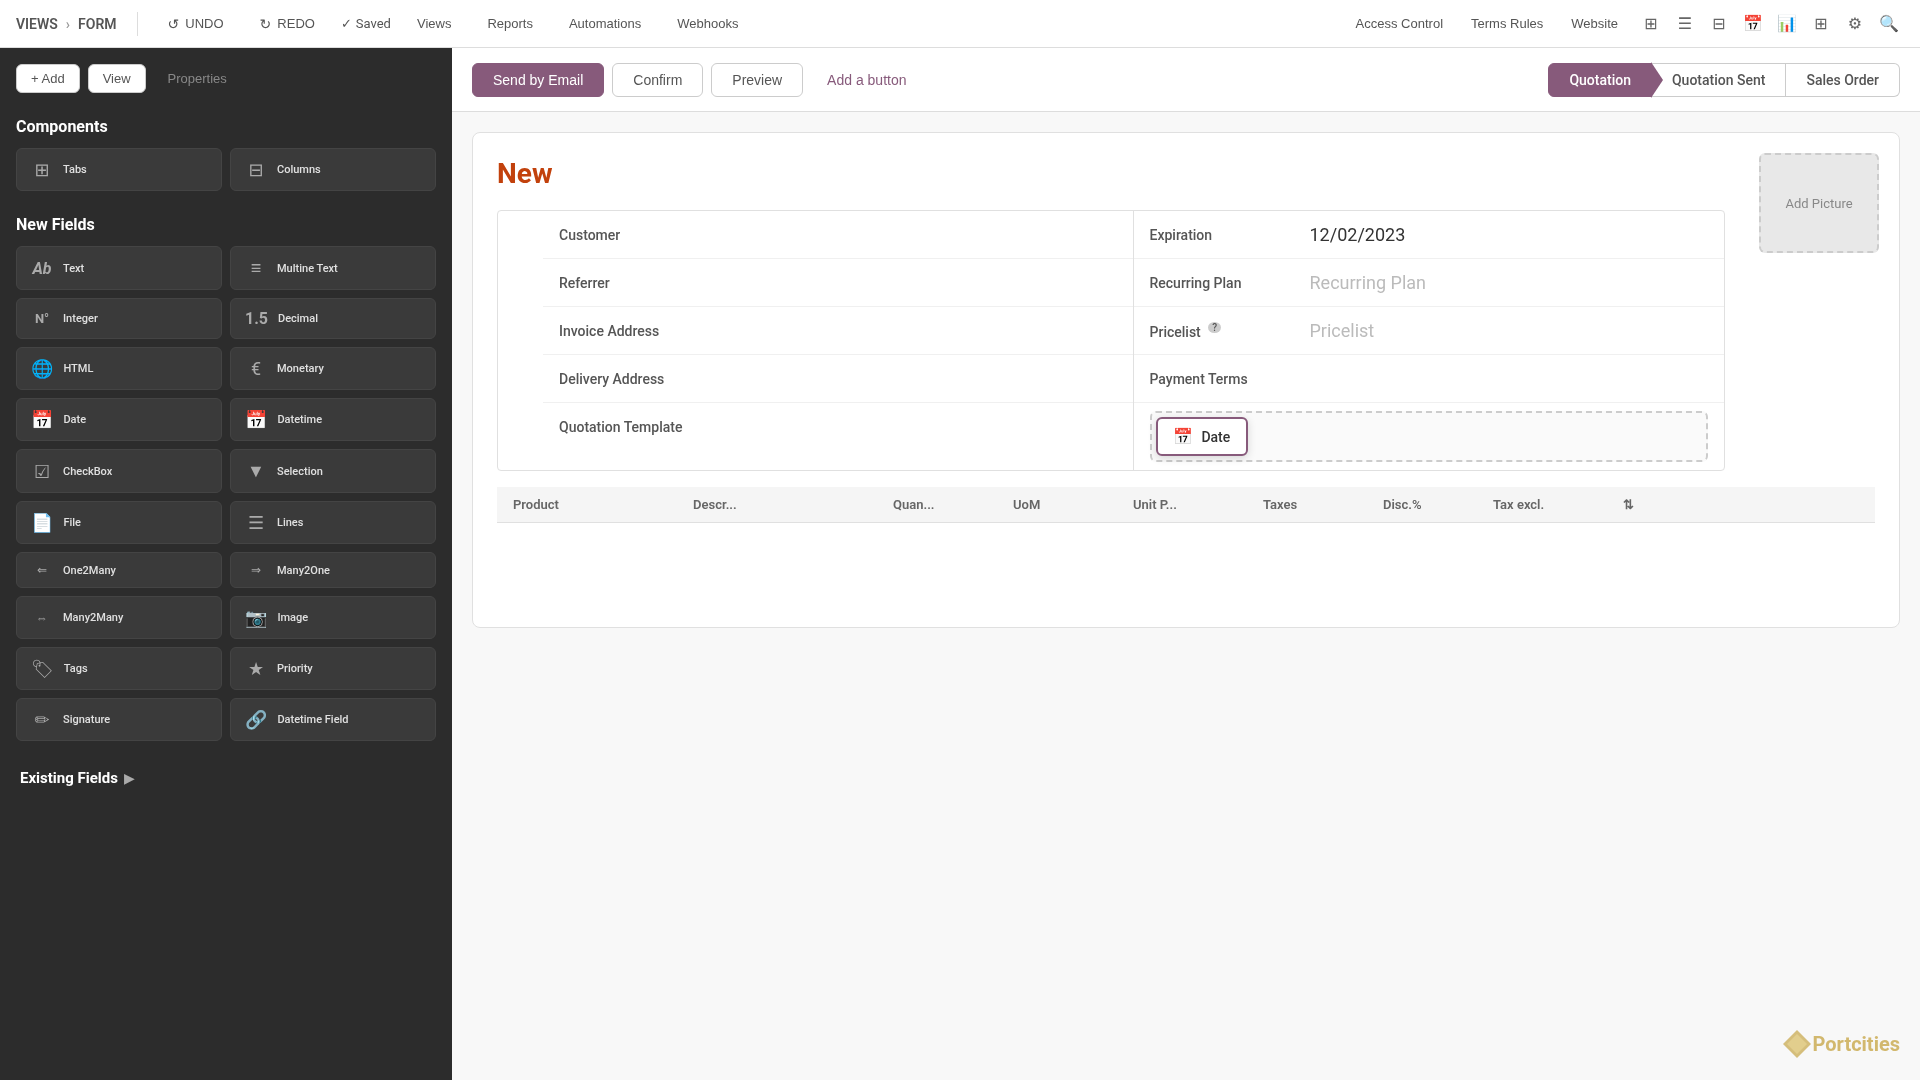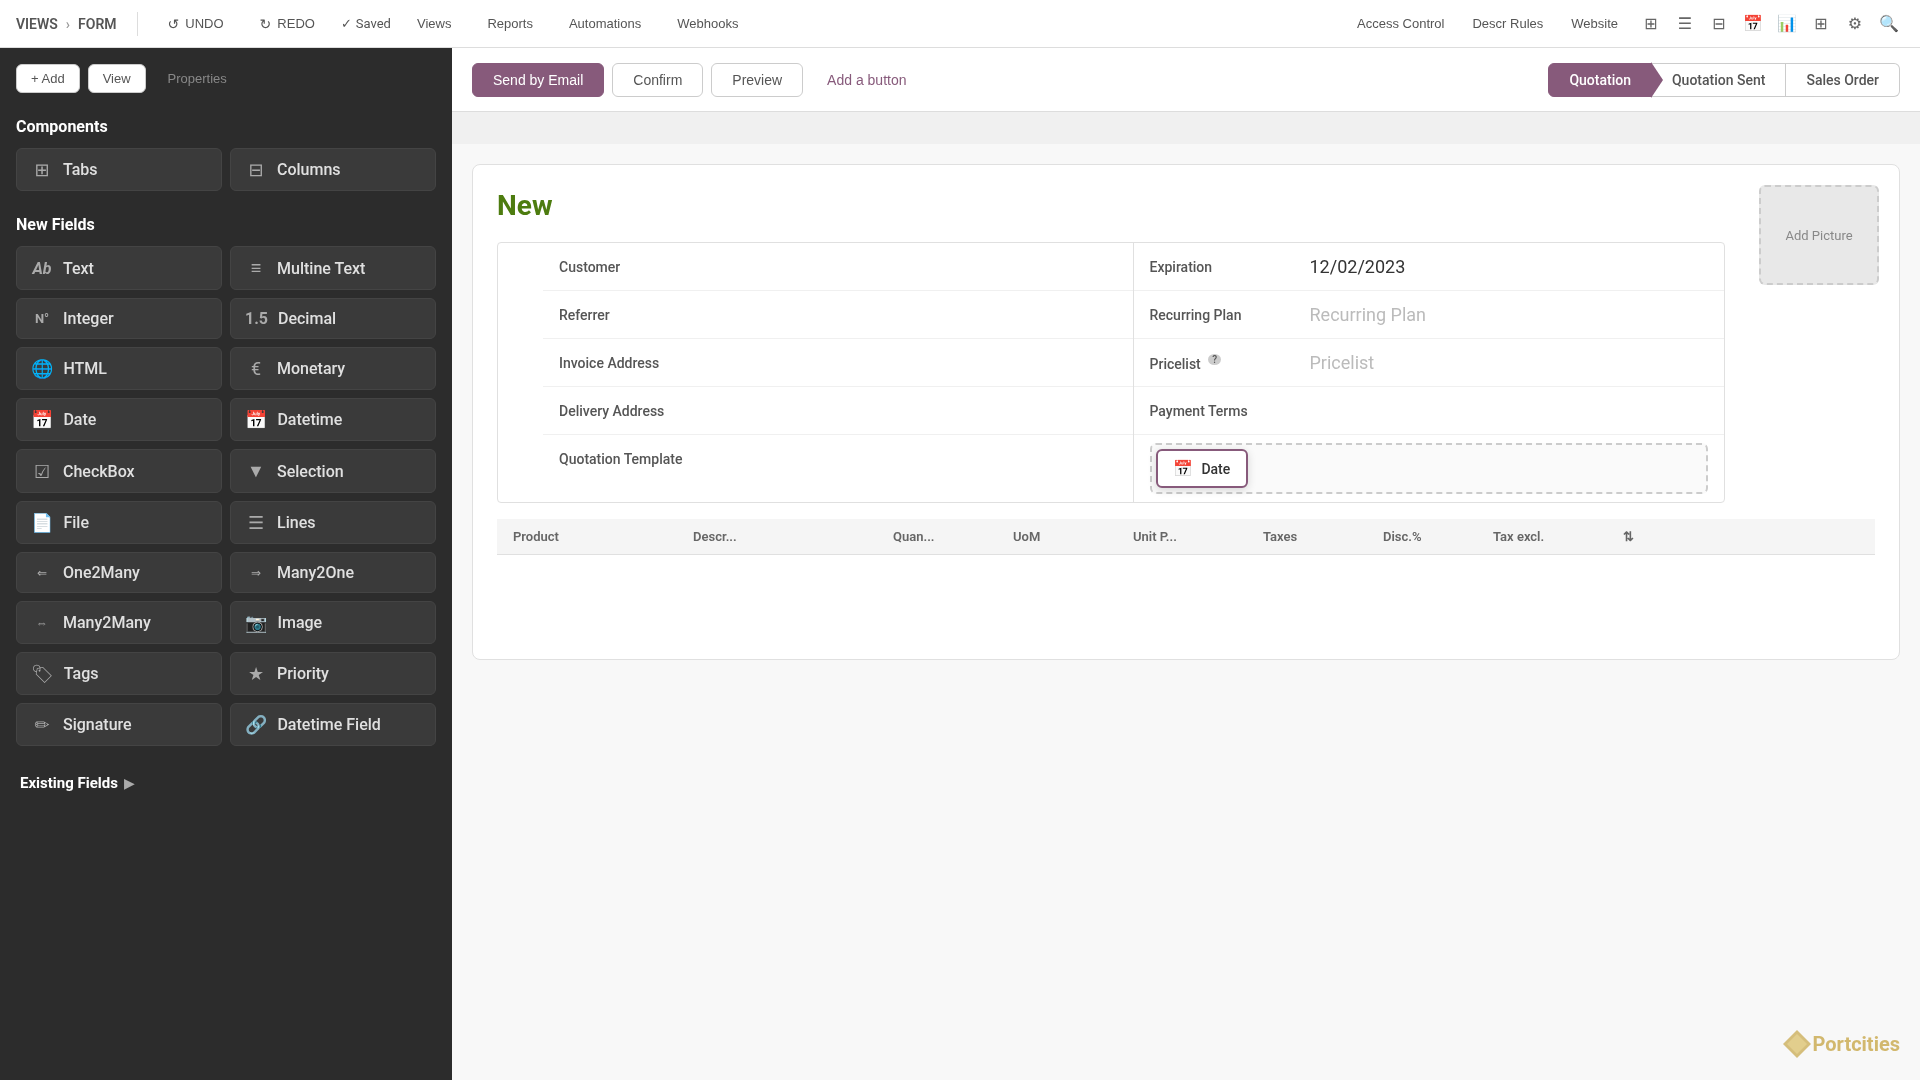--- a/index.html
+++ b/index.html
@@ -19,46 +19,46 @@
 
     
     .main-layout { display: flex; flex: 1; overflow: hidden; }
 
     
     .sidebar { width: 452px; background: #2c2c2c; color: #e0e0e0; display: flex; flex-direction: column; padding: 16px; overflow-y: auto; flex-shrink: 0; }
     .sidebar-section-title { font-size: 16px; font-weight: 700; color: #fff; margin-bottom: 12px; margin-top: 8px; }
     .sidebar-grid { display: grid; grid-template-columns: 1fr 1fr; gap: 8px; margin-bottom: 16px; }
     .sidebar-item { background: #3a3a3a; border-radius: 6px; padding: 10px 14px; display: flex; align-items: center; gap: 10px; cursor: pointer; border: 1px solid #444; transition: background 0.15s; }
     .sidebar-item-icon { font-size: 18px; color: #aaa; min-width: 22px; text-align: center; }
-    .sidebar-item-label { font-size: 16px; color: #e0e0e0; font-weight: 500; }
+    .sidebar-item-label { font-size: 11px; color: #e0e0e0; font-weight: 500; }
     .sidebar-existing { display: flex; align-items: center; gap: 6px; cursor: pointer; padding: 8px 4px; margin-top: 4px; }
     .sidebar-existing-label { font-size: 15px; font-weight: 700; color: #fff; }
     .sidebar-existing-arrow { color: #aaa; }
 
     
-    .content { flex: 1; display: flex; flex-direction: column; overflow: hidden; gap: 32px; }
+    .content { flex: 1; display: flex; flex-direction: column; overflow: hidden; }
 
     
     .action-bar { background: #fff; border-bottom: 1px solid #ddd; display: flex; align-items: center; padding: 12px 20px; gap: 8px; height: 64px; }
     .action-btn { padding: 8px 20px; border-radius: 6px; font-size: 14px; font-weight: 500; cursor: pointer; border: 1px solid transparent; }
     .action-btn-primary { background: #875a7b; color: #fff; border-color: #875a7b; }
     .action-btn-secondary { background: #fff; color: #555; border: 1px solid #ccc; }
     .action-btn-ghost { background: none; color: #875a7b; border: none; padding: 8px 16px; cursor: pointer; font-size: 14px; }
     .status-bar { margin-left: auto; display: flex; align-items: center; gap: 0; }
     .status-step { padding: 8px 20px; font-size: 14px; font-weight: 500; border: 1px solid #ccc; background: #fff; color: #555; cursor: pointer; }
     .status-step:first-child { border-radius: 6px 0 0 6px; }
     .status-step:last-child { border-radius: 0 6px 6px 0; border-left: none; }
     .status-step.active { background: #875a7b; color: #fff; border-color: #875a7b; position: relative; }
     .status-step.active::after { content: ''; position: absolute; right: -12px; top: 50%; transform: translateY(-50%); width: 0; height: 0; border-top: 18px solid transparent; border-bottom: 18px solid transparent; border-left: 12px solid #875a7b; z-index: 2; }
     .status-step.active + .status-step { border-left: none; }
 
     
     .form-area { flex: 1; background: #f8f8f8; overflow-y: auto; padding: 20px; }
     .form-card { background: #fff; border-radius: 8px; padding: 24px; margin-bottom: 16px; border: 1px solid #e0e0e0; }
-    .form-title { font-size: 28px; font-weight: 700; color: #4d7c0f; margin-bottom: 20px; }
+    .form-title { font-size: 28px; font-weight: 700; color: #c2410c; margin-bottom: 20px; }
     .form-grid { display: grid; grid-template-columns: 1fr 1fr; gap: 0; border: 1px solid #e0e0e0; border-radius: 4px; overflow: hidden; padding-left: 45px; }
     .form-col { }
     .form-row { display: flex; align-items: center; padding: 12px 16px; border-bottom: 1px solid #f0f0f0; min-height: 48px; }
     .form-row:last-child { border-bottom: none; }
     .form-row-label { font-size: 14px; color: #555; font-weight: 500; min-width: 160px; }
     .form-row-value { font-size: 18px; color: #333; flex: 1; }
     .form-row-value.placeholder { color: #bbb; }
     .form-divider-v { border-right: 1px solid #e0e0e0; }
 
     
@@ -106,21 +106,21 @@
   <div class="top-nav-saved">
     <span>✓</span>
     <span>Saved</span>
   </div>
   <button class="top-nav-btn">Views</button>
   <button class="top-nav-btn">Reports</button>
   <button class="top-nav-btn">Automations</button>
   <button class="top-nav-btn">Webhooks</button>
   <div class="top-nav-right">
     <button class="top-nav-btn">Access Control</button>
-    <button class="top-nav-btn">Descr Rules</button>
+    <button class="top-nav-btn">Terms Rules</button>
     <button class="top-nav-btn">Website</button>
     <div class="top-nav-icon-group">
       <button class="top-nav-icon-btn">⊞</button>
       <button class="top-nav-icon-btn">☰</button>
       <button class="top-nav-icon-btn">⊟</button>
       <button class="top-nav-icon-btn">📅</button>
       <button class="top-nav-icon-btn">📊</button>
       <button class="top-nav-icon-btn">⊞</button>
       <button class="top-nav-icon-btn">⚙</button>
       <button class="top-nav-icon-btn">🔍</button>

